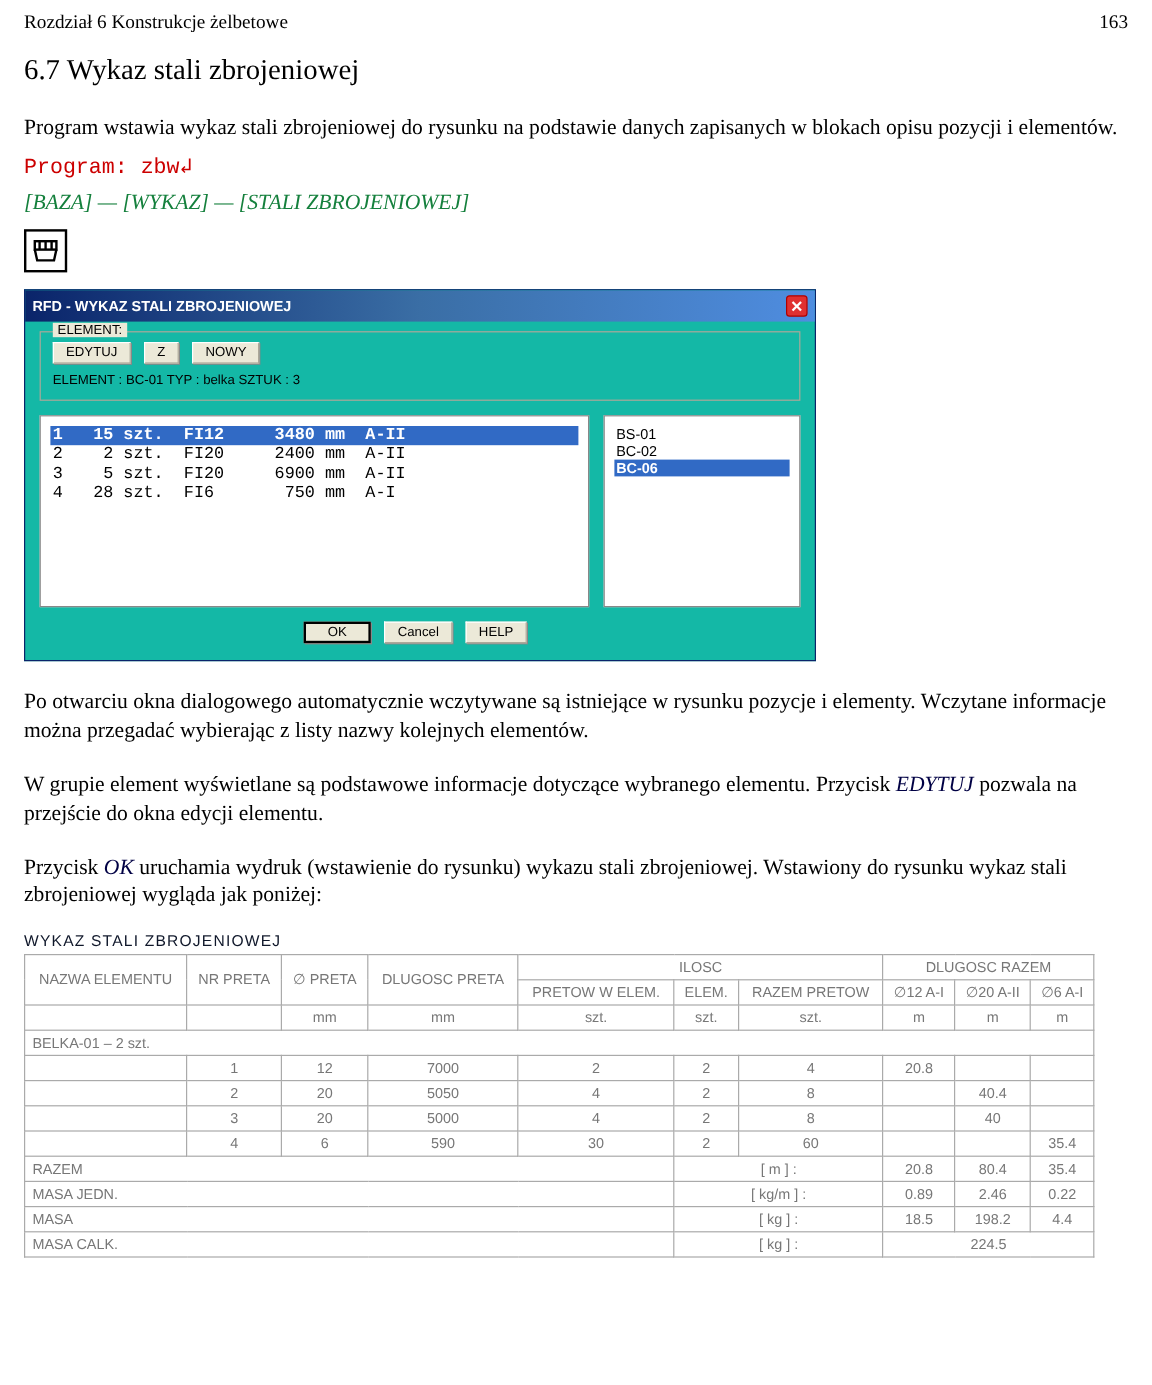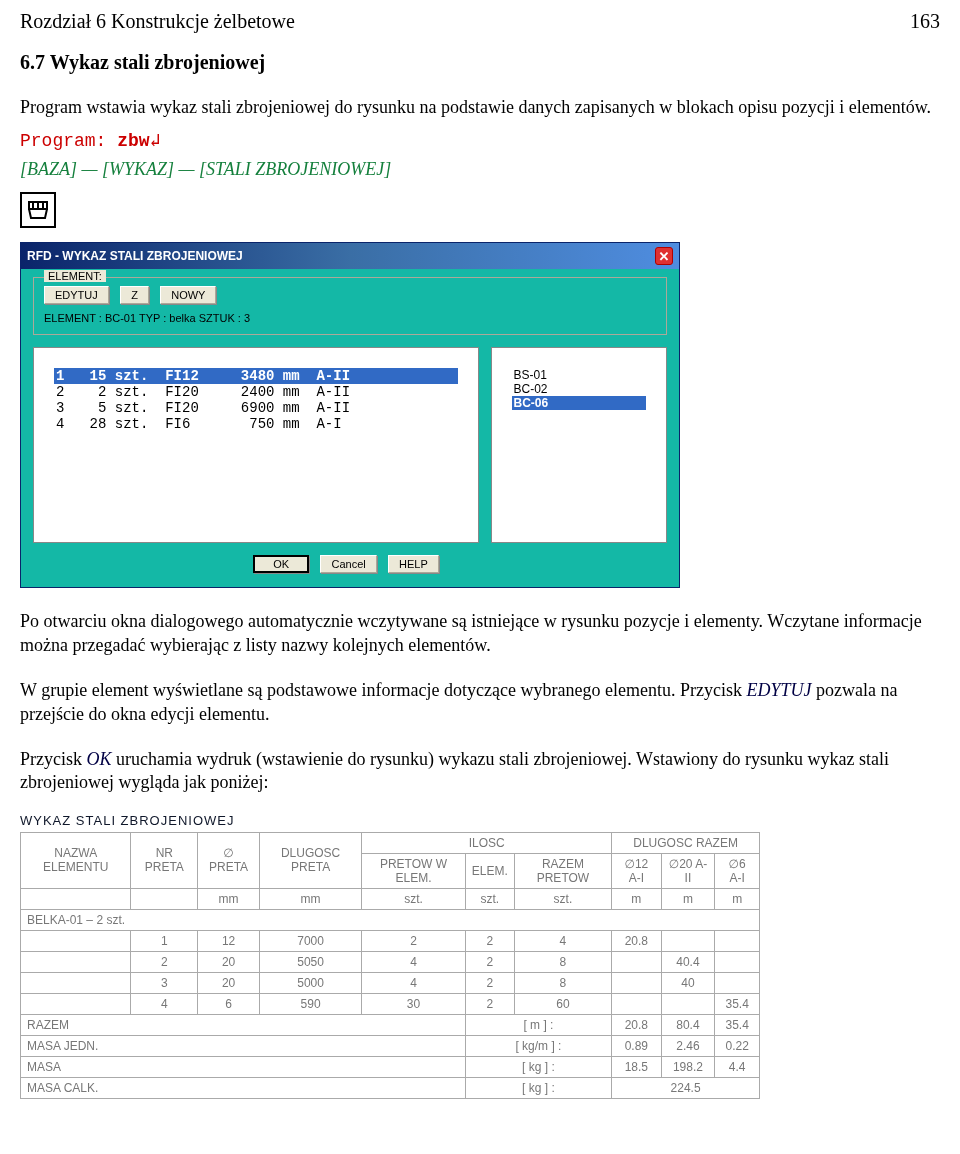--- a/index.html
+++ b/index.html
@@ -5,25 +5,25 @@
   * { box-sizing: border-box; }
   body {
     margin: 0;
     padding: 10px 20px;
     font-family: "Times New Roman", serif;
     font-size: 18px;
     background: #fff;
     color: #000;
     width: 960px;
   }
-  .header-row { display: flex; justify-content: space-between; font-size: 20px; margin-bottom: 10px; gap: 24px; }
-  h1 { font-size: 20px; font-weight: bold; margin: 18px 0 10px 0; }
+  .header-row { display: flex; justify-content: space-between; font-size: 16px; margin-bottom: 10px; gap: 24px; }
+  h1 { font-size: 24px; font-weight: normal; margin: 18px 0 10px 0; }
   .paragraph { margin: 22px 0 10px 0; line-height: 1.3; }
   .command-line { font-family: "Courier New", monospace; color: #c00; margin: 8px 0; }
-  .command-line .cmd { font-weight: bold; }
+  .command-line .cmd { font-weight: normal; }
   .menu-path { font-style: italic; color: #15803d; margin: 8px 0 12px 0; }
   .italic-inline { font-style: italic; color: #004; }
   .icon-box {
     width: 36px; height: 36px; border: 2px solid #000;
     display: flex; align-items: center; justify-content: center;
     margin: 6px 0 14px 0;
   }
   .icon-box svg { width: 24px; height: 24px; stroke: #000; fill: none; stroke-width: 2; }
 
   
@@ -64,40 +64,40 @@
     border-top-color: #fff; border-left-color: #fff;
     box-shadow: 1px 1px 0 #888;
     padding: 2px 10px; margin-right: 8px;
     cursor: pointer;
   }
   .element-info { font-family: Verdana, sans-serif; font-size: 11px; margin-top: 8px; }
   .lists-row { display: flex; gap: 12px; }
   .listbox {
     background: #fff; border: 1px solid #888;
     font-family: "Courier New", monospace; font-size: 14px;
-    padding: 20px; height: 196px; overflow: hidden;
+    padding: 8px; height: 160px; overflow: hidden;
   }
   .listbox.main { flex: 3; }
   .listbox.side { flex: 1; font-family: Verdana, sans-serif; font-size: 12px; }
   .list-row { white-space: pre; padding: 0 2px; }
   .list-row.selected { background: #316ac5; color: #fff; }
   .list-row .bold { font-weight: bold; }
   .dlg-buttons { text-align: center; margin-top: 12px; }
   .dlg-buttons .btn.ok { border: 2px solid #000; padding: 1px 18px; }
 
   
   .wykaz-label {
     font-family: Arial, sans-serif; font-size: 13px;
     color: #0f172a; letter-spacing: 1px; margin: 18px 0 4px 0;
   }
   table.wykaz {
     border-collapse: collapse;
     font-family: Arial, sans-serif; font-size: 12px;
     color: #777;
-    width: 740px;
+    width: 892px;
   }
   table.wykaz th, table.wykaz td {
     border: 1px solid #aaa;
     padding: 3px 6px;
     text-align: center;
     vertical-align: middle;
   }
   table.wykaz th { font-weight: normal; }
   .row-label-left { text-align: left !important; padding-left: 10px; }
 </style>

